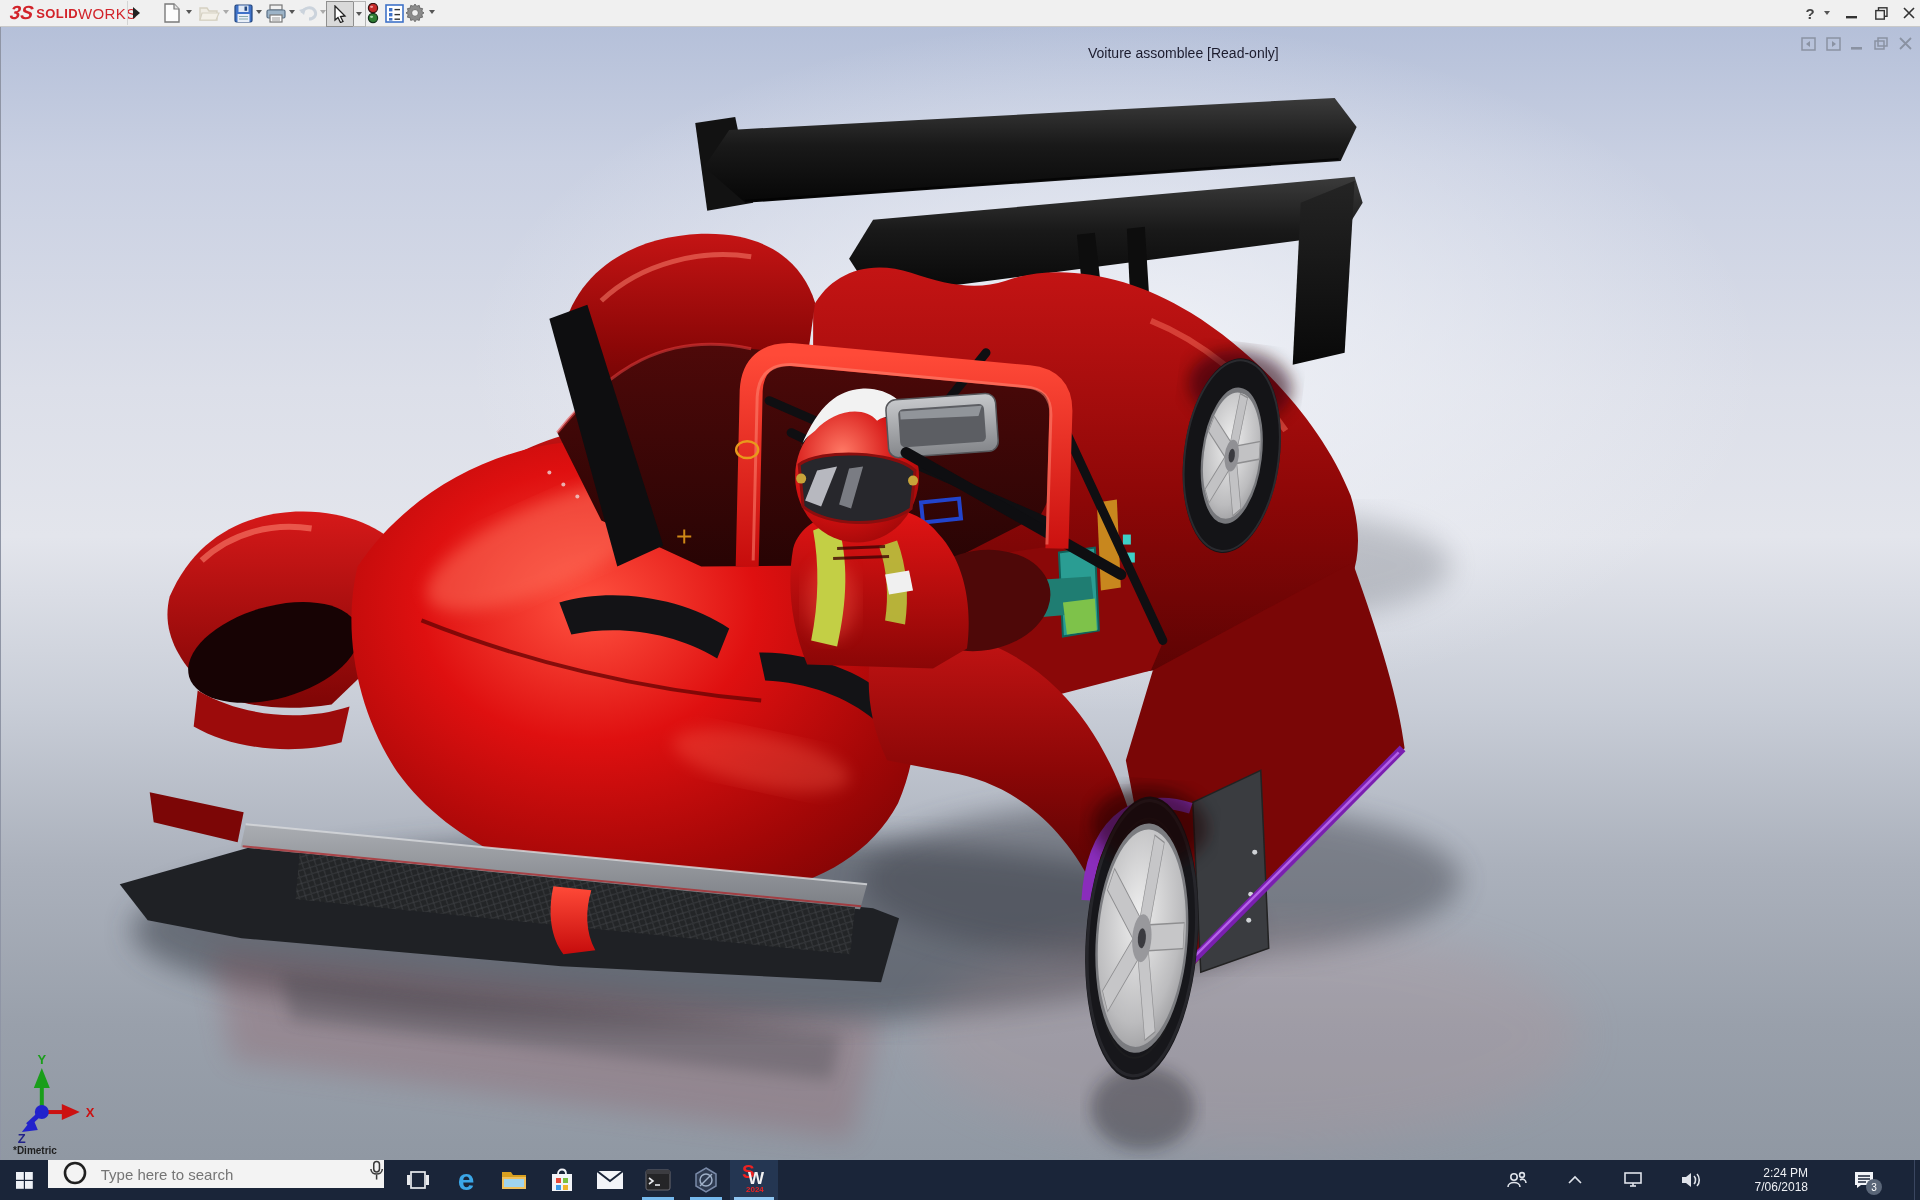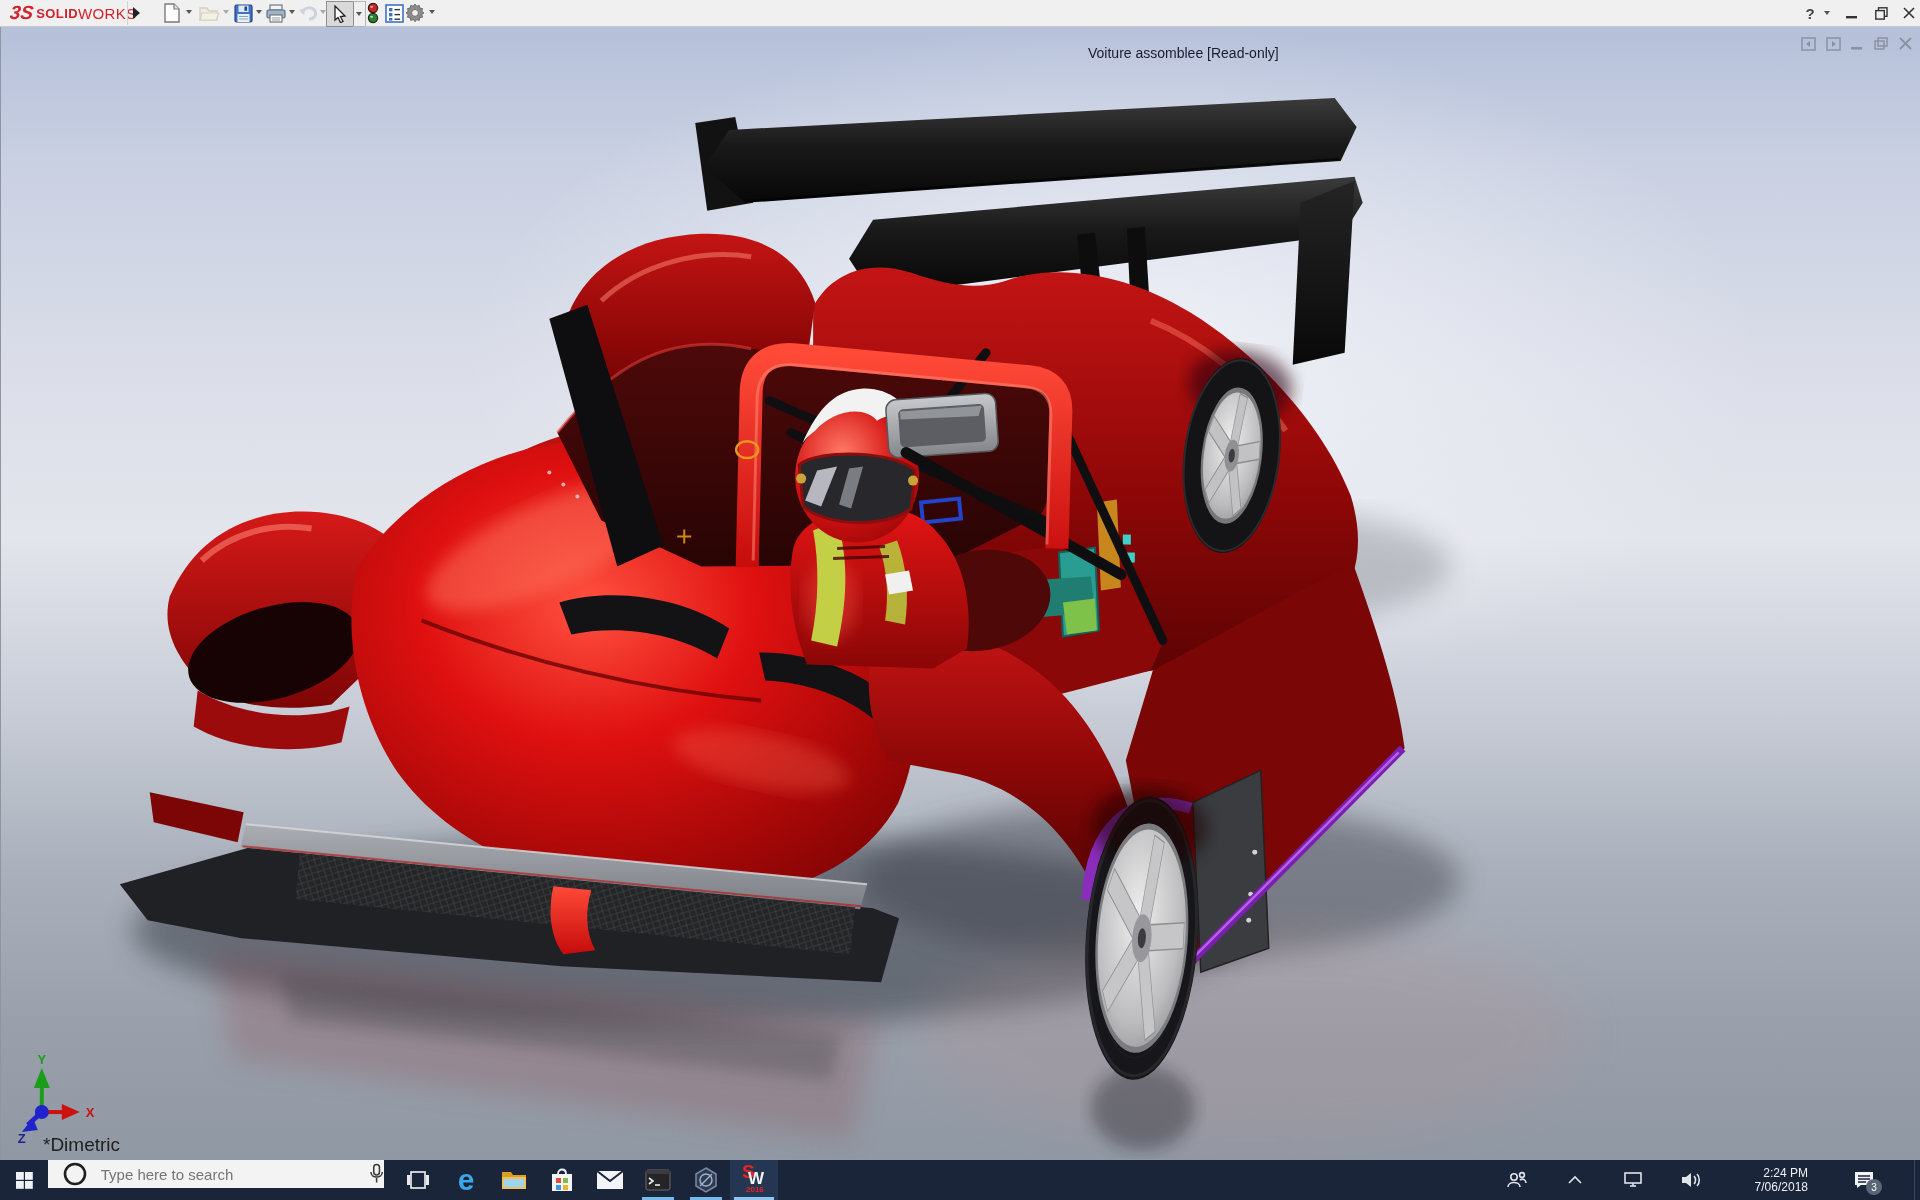--- a/index.html
+++ b/index.html
@@ -24,25 +24,25 @@
     display:flex;align-items:center;justify-content:center;}
   #win-title{position:absolute;left:1088px;top:5px;font-size:14px;color:#1c1c2e;margin-top:40px;}
   .winctl{position:absolute;top:0;height:26px;display:flex;align-items:center;justify-content:center;color:#444;}
   
   #viewport{position:absolute;left:0;top:27px;width:1920px;height:1133px;overflow:hidden;
     background:
       radial-gradient(900px 480px at 58% 30%, rgba(242,244,249,.9), rgba(242,244,249,0) 72%),
       linear-gradient(180deg,#b5c0d9 0%,#c9d0e2 12%,#dcdfe9 32%,#e3e5ec 45%,#c8cdd7 60%,#abb1bc 74%,#99a0ab 88%,#9098a3 100%);
     border-left:1px solid #8f95a5;}
   #doc-controls{position:absolute;right:8px;top:10px;display:flex;gap:10px;align-items:center;z-index:5;}
-  #view-label{position:absolute;left:12px;bottom:4px;font-size:19px;font-weight:normal;color:#1f1f1f;z-index:5;margin-left:30px;}
+  #view-label{position:absolute;left:12px;bottom:4px;font-size:10px;font-weight:bold;color:#1f1f1f;z-index:5;}
   
   #taskbar{position:absolute;left:0;top:1160px;width:1920px;height:40px;background:#1a2539;z-index:40;}
   #start{position:absolute;left:0;top:0;width:48px;height:40px;display:flex;align-items:center;justify-content:center;}
-  #searchbox{position:absolute;left:48px;top:0;width:336px;height:28px;background:#f3f3f3;display:flex;align-items:center;}
+  #searchbox{position:absolute;left:48px;top:0;width:336px;height:28px;background:#f3f3f3;display:flex;}
   #searchbox input{border:none;outline:none;background:transparent;font-size:15px;color:#4f4f4f;width:240px;
     font-family:"Liberation Sans",sans-serif;}
   .task-slot{position:absolute;top:0;width:48px;height:40px;display:flex;align-items:center;justify-content:center;}
   .task-slot.active{background:#243652;}
   .underline{position:absolute;bottom:0;left:8px;width:32px;height:3px;background:#76b9ed;}
   #tray{position:absolute;right:0;top:0;height:40px;display:flex;align-items:center;gap:28px;}
   .tray-ic{width:30px;height:40px;display:flex;align-items:center;justify-content:center;}
   #clock{width:70px;text-align:right;color:#eef0f4;font-size:12px;line-height:14px;margin:0 6px 0 4px;}
   #action-center{position:relative;width:44px;height:40px;display:flex;align-items:center;justify-content:center;}
   #ac-badge{position:absolute;right:4px;bottom:5px;width:16px;height:16px;border-radius:8px;background:#5a6678;
@@ -513,21 +513,21 @@
       <path d="M13,1 L23,7 L23,19 L13,25 L3,19 L3,7 Z" fill="#2e3a50" stroke="#7a8aa8" stroke-width="1.5"></path>
       <circle cx="13" cy="13" r="6" fill="none" stroke="#9fb0c8" stroke-width="1.5"></circle>
       <line x1="7" y1="19" x2="19" y2="7" stroke="#9fb0c8" stroke-width="1.5"></line>
       </svg>
     <div class="underline"></div>
   </div>
   <div class="task-slot active" style="left:730px">
     <div style="position:relative;width:28px;height:30px;">
       <span style="position:absolute;left:2px;top:-4px;color:#e22;font-weight:bold;font-size:19px;">S</span>
       <span style="position:absolute;left:8px;top:4px;color:#f2f2f2;font-weight:bold;font-size:17px;">W</span>
-      <span style="position:absolute;left:6px;top:20px;color:#e22;font-weight:bold;font-size:8px;">2016</span>
+      <span style="position:absolute;left:6px;top:20px;color:#e22;font-weight:bold;font-size:8px;">2024</span>
     </div>
     <div class="underline" style="width:40px;left:4px;background:#8fc6f2;"></div>
   </div>
 
   <div id="tray">
     <div class="tray-ic">
       <svg width="22" height="18" viewBox="0 0 22 18">
         <circle cx="8" cy="6" r="3.2" class="gl"></circle>
           <path d="M2,16 C2,10 14,10 14,16" class="gl"></path>
         <circle cx="16" cy="4" r="2.4" class="gl"></circle>

